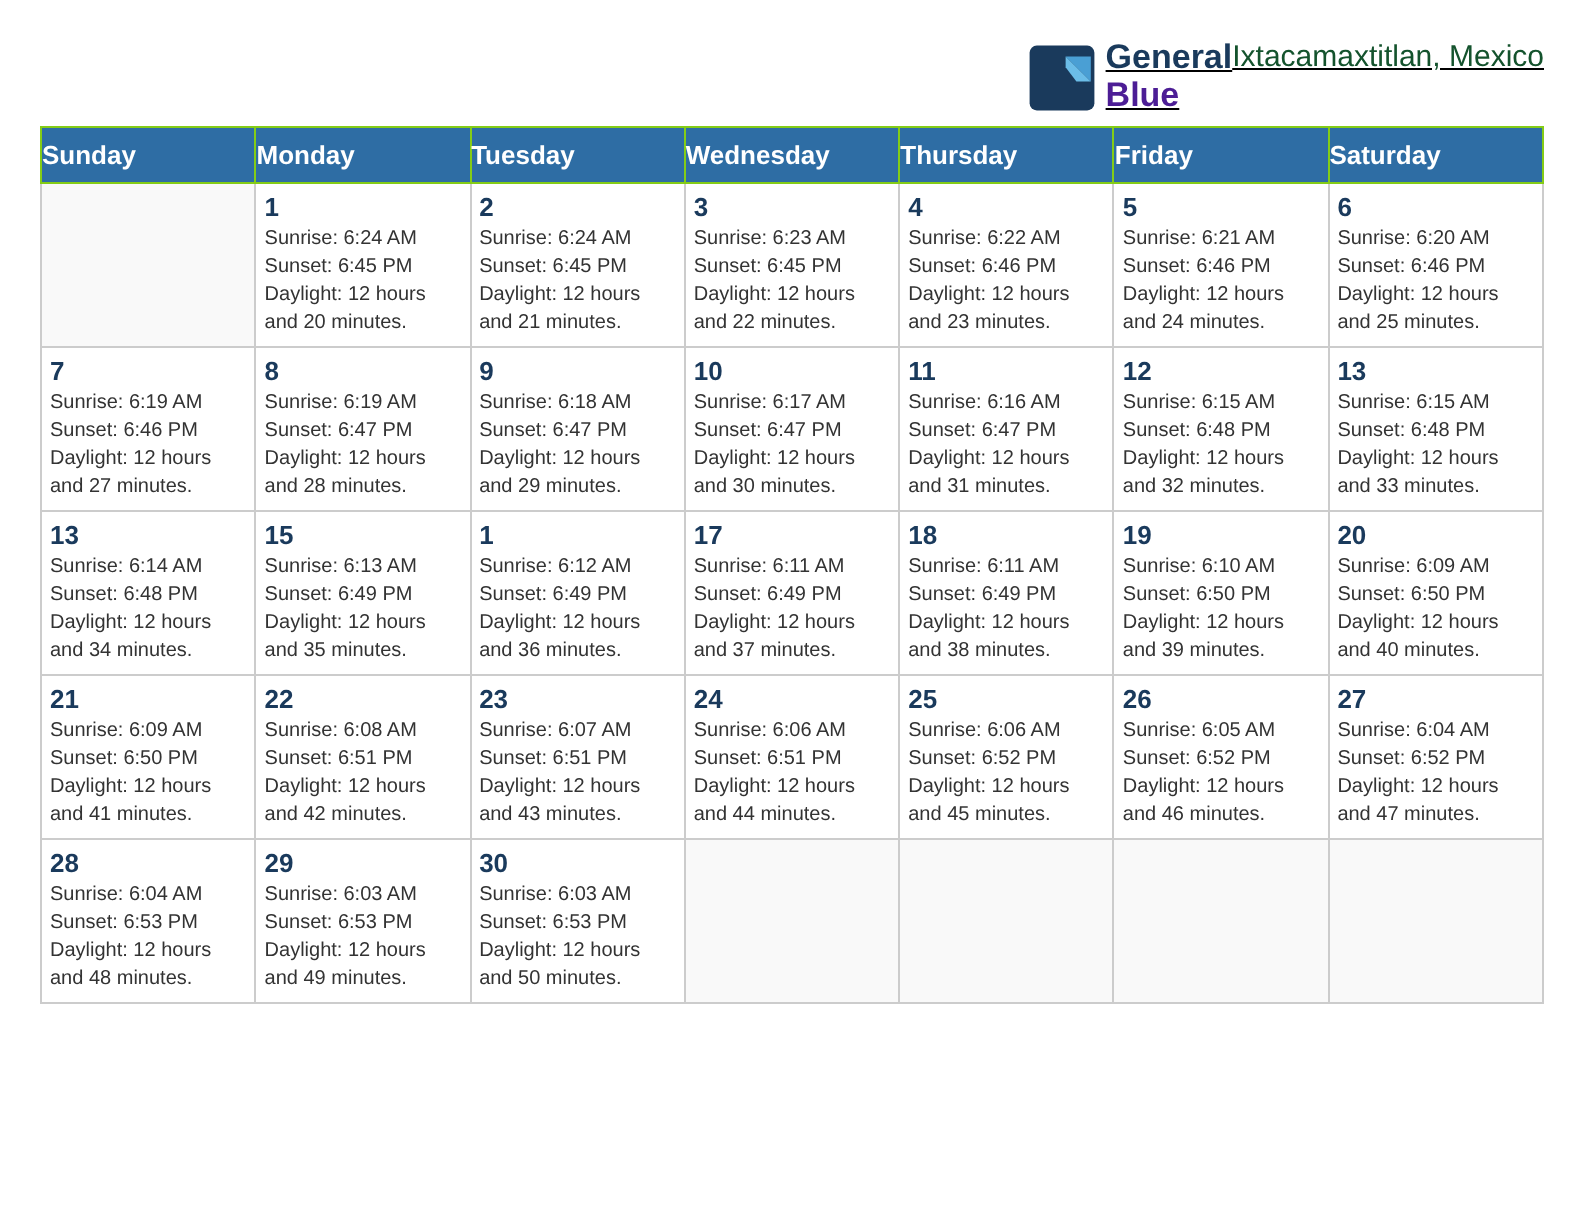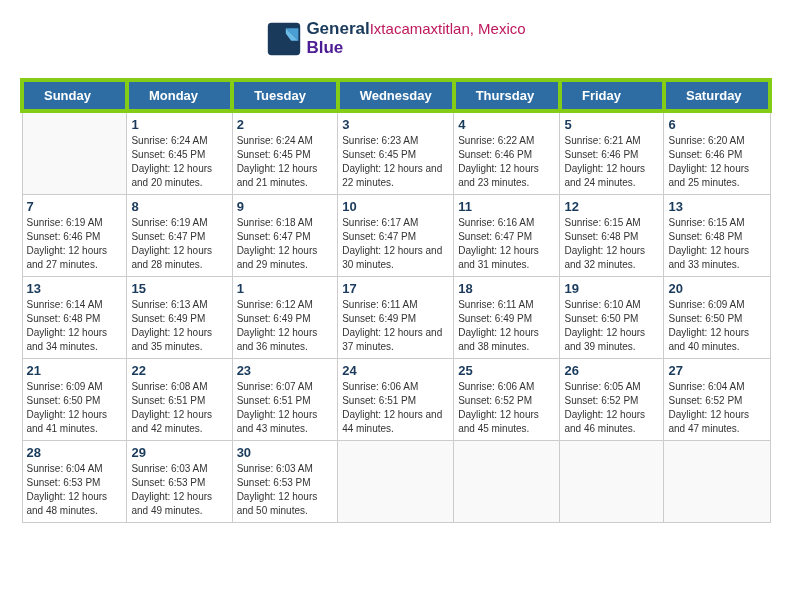--- a/index.html
+++ b/index.html
@@ -5,57 +5,58 @@
     * { box-sizing: border-box; margin: 0; padding: 0; }
     body {
       font-family: Arial, sans-serif;
       background: #fff;
       width: 792px;
       min-height: 612px;
       padding: 20px;
     }
     .header {
       display: flex;
-      justify-content: center;
+      justify-content: flex-end;
       align-items: flex-start;
-      margin-bottom: 21px;
+      margin-bottom: 6px;
+      text-decoration: underline;
     }
     .logo {
       display: flex;
       align-items: center;
       gap: 4px;
     }
     .logo-icon {
       width: 36px;
       height: 36px;
     }
     .title-block {
       text-align: right;
     }
     .month-year {
       font-size: 36px;
       font-weight: bold;
       color: #1a3a5c;
     }
     .location {
       font-size: 15px;
-      color: #be185d;
+      color: #14532d;
     }
     table {
       width: 100%;
       border-collapse: collapse;
       font-size: 11px;
     }
     th {
       background-color: #2e6da4;
       color: #fff;
-      padding: 6px 20px;
+      padding: 6px 0;
       text-align: left;
       font-size: 13px;
-      border: 4px solid #84cc16;
+      border: 1px solid #84cc16;
     }
     td {
       border: 1px solid #ccc;
       padding: 4px;
       vertical-align: top;
       height: 80px;
       width: calc(100% / 7);
     }
     td.empty {
       background: #f9f9f9;

